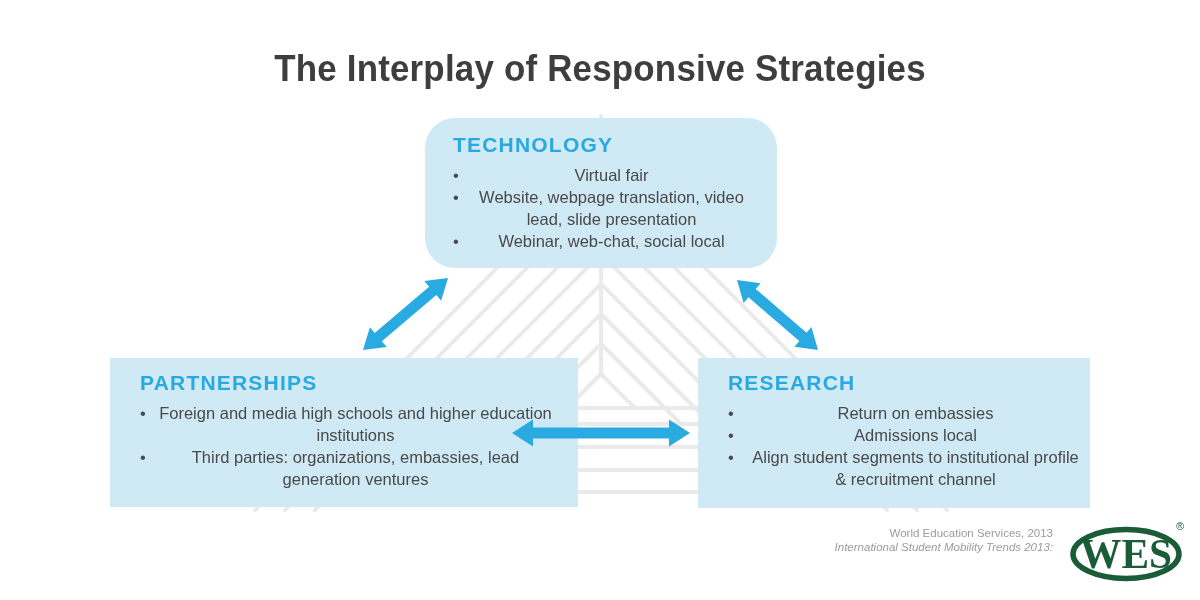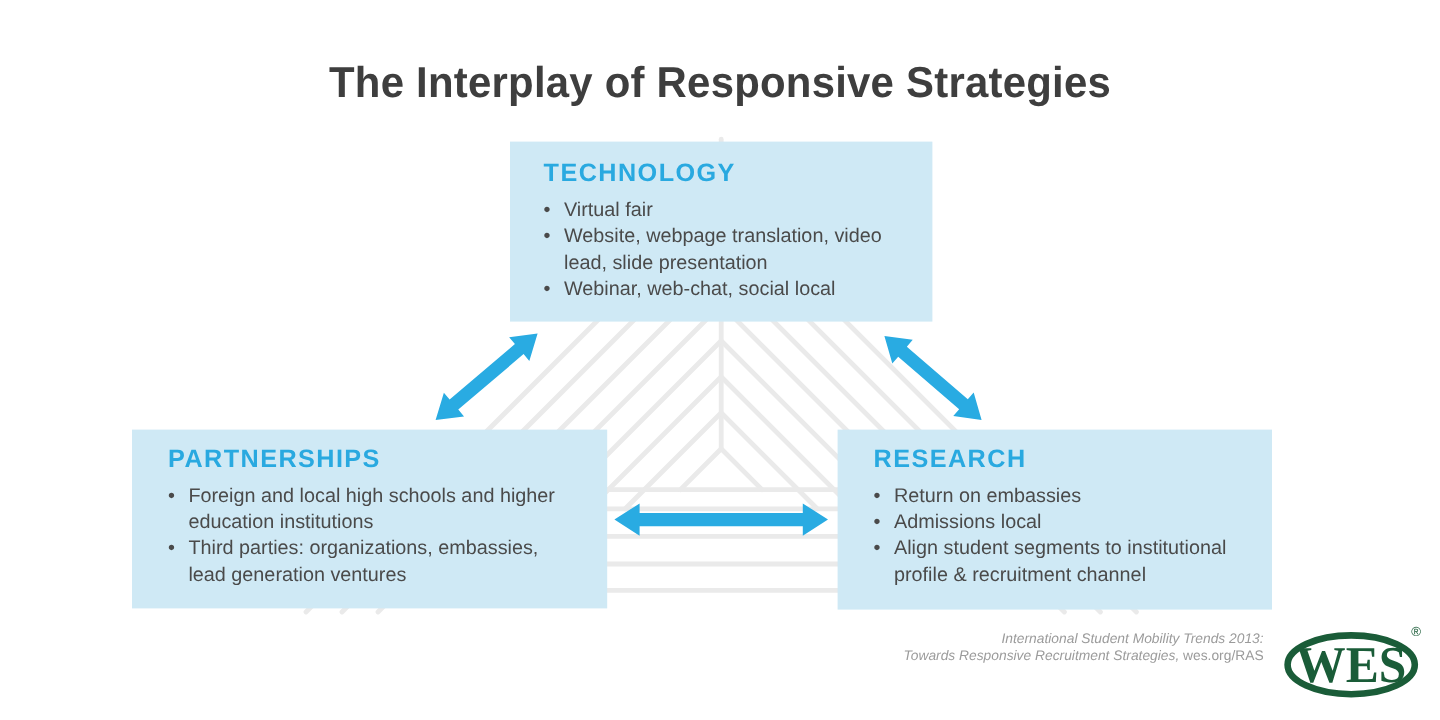--- a/index.html
+++ b/index.html
@@ -9,29 +9,29 @@
   }
   .title{
     position:absolute;left:0;top:48px;width:1200px;text-align:center;
     font-size:36px;font-weight:700;color:#3e3e3e;letter-spacing:.2px;
     transform:scaleX(.97);transform-origin:center;
   }
   svg.layer{position:absolute;left:0;top:0;}
   .box{
     position:absolute;background:#cfe9f5;box-sizing:border-box;
   }
-  .box-tech{left:425px;top:118px;width:352px;height:150px;padding:15px 24px 0 28px;}
-  .box-part{left:110px;top:358px;width:396px;height:149px;padding:13px 24px 0 30px;}
-  .box-res{left:698px;top:358px;width:362px;height:150px;padding:13px 4px 0 30px;}
+  .box-tech{left:425px;top:118px;width:352px;height:150px;padding:15px 24px 0 28px;border-radius:30px;}
+  .box-part{left:110px;top:358px;width:468px;height:149px;padding:13px 24px 0 30px;}
+  .box-res{left:698px;top:358px;width:392px;height:150px;padding:13px 4px 0 30px;}
   .box h2{
     margin:0 0 7px 0;font-size:21px;font-weight:700;color:#29a9e0;letter-spacing:1.2px;
   }
   .item{display:flex;font-size:16.5px;line-height:22px;color:#4a4a4a;}
   .item .dot{flex:0 0 17px;}
-  .item .itxt{flex:1;}
+  .item .itxt{flex:1;text-align:center;}
   .attribution{
     position:absolute;right:147px;top:527px;text-align:right;
     font-size:11.5px;line-height:13.5px;color:#9b9b9b;
   }
   .attribution .it{font-style:italic;}
   .wes-logo{position:absolute;left:1068px;top:518px;}
 </style>
 </head>
 <body>
 
@@ -71,21 +71,21 @@
     <div class="item">
       <span class="dot">•</span>
       <span class="itxt">Webinar, web-chat, social local</span>
     </div>
   </div>
 
   <div class="box box-part">
     <h2>PARTNERSHIPS</h2>
     <div class="item">
       <span class="dot">•</span>
-      <span class="itxt">Foreign and local high schools and higher education institutions</span>
+      <span class="itxt">Foreign and media high schools and higher education institutions</span>
     </div>
     <div class="item">
       <span class="dot">•</span>
       <span class="itxt">Third parties: organizations, embassies, lead generation ventures</span>
     </div>
   </div>
 
   <div class="box box-res">
     <h2>RESEARCH</h2>
     <div class="item">
@@ -104,22 +104,22 @@
 
   <svg class="layer" width="1200" height="600" viewBox="0 0 1200 600">
     <g fill="#29abe2">
       <polygon points="363,350 369.9,327.2 374.7,332.9 429.1,286.7 424.3,281.0 448,278 441.1,300.8 436.3,295.1 381.9,341.3 386.7,347.0"></polygon>
       <polygon points="737,280 760.6,283.2 755.7,288.9 806.5,332.7 811.4,327.1 818,350 794.4,346.7 799.3,341.1 748.5,297.3 743.6,302.9"></polygon>
       <polygon points="512,433 533,419.5 533,427.5 669,427.5 669,419.5 690,433 669,446.5 669,438.5 533,438.5 533,446.5"></polygon>
     </g>
   </svg>
 
   <div class="attribution">
+    <div>World Education Services, 2013</div>
     <div class="it">International Student Mobility Trends 2013:</div>
-    <div><span class="it">Towards Responsive Recruitment Strategies,</span><span> wes.org/RAS</span></div>
   </div>
 
   <svg class="wes-logo" width="126" height="72" viewBox="0 0 126 72">
     <ellipse cx="58" cy="36" rx="53" ry="24.5" fill="none" stroke="#1a5c38" stroke-width="5.5"></ellipse>
     <text x="58" y="50" text-anchor="middle" font-family="Liberation Serif, serif" font-weight="bold" font-size="43" fill="#1a5c38" textLength="92" lengthAdjust="spacingAndGlyphs">WES</text>
     <text x="112" y="12" text-anchor="middle" font-size="11" fill="#1a5c38">®</text>
   </svg>
 
 </div>
 

